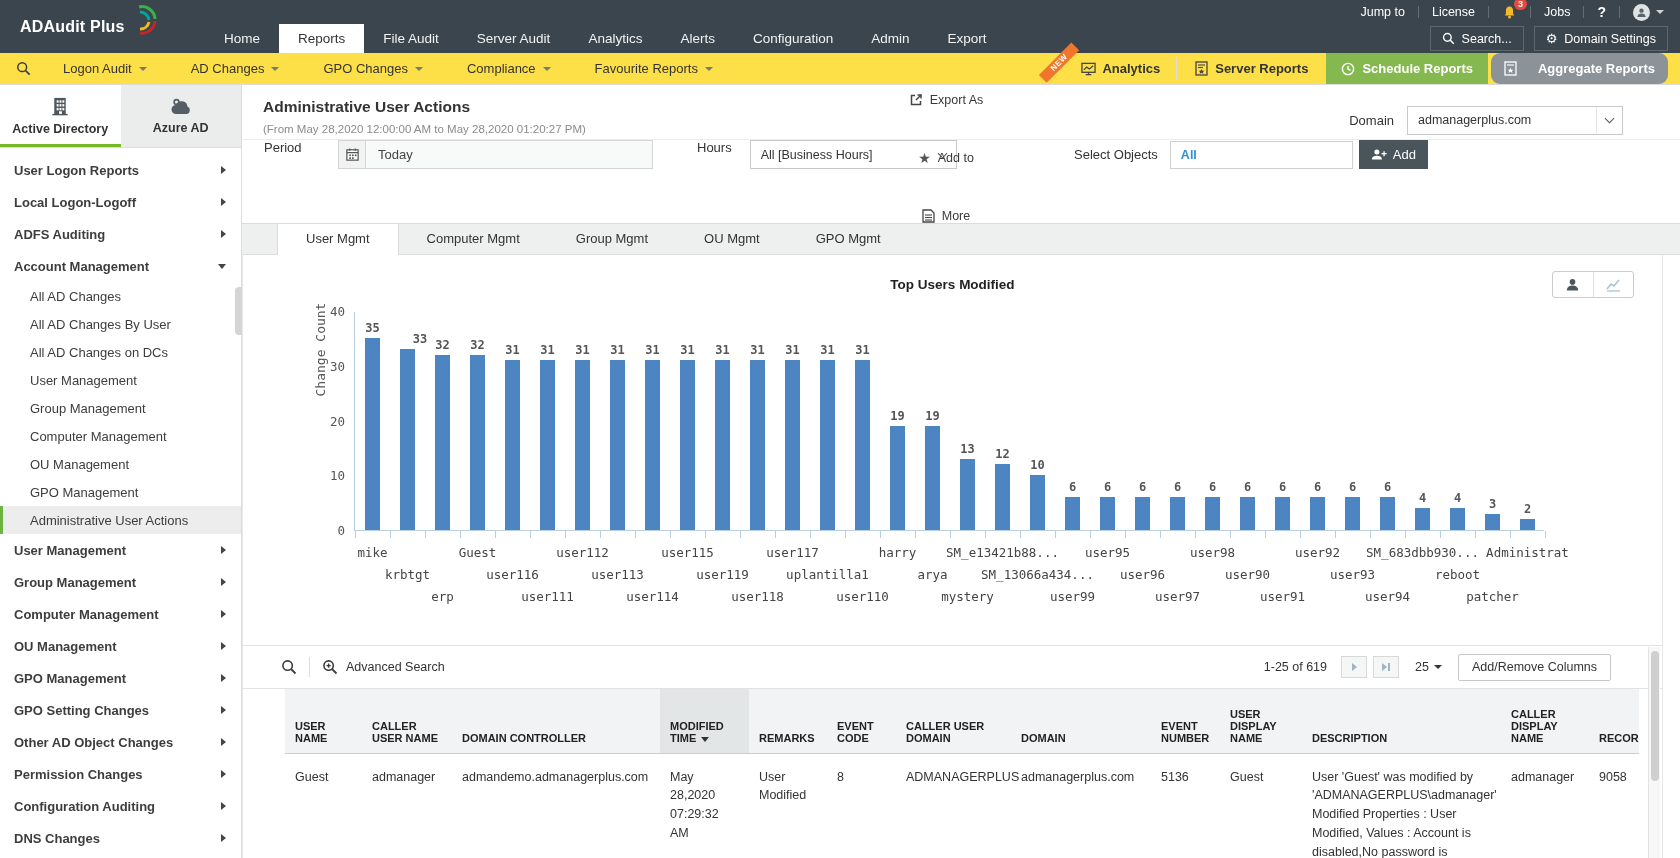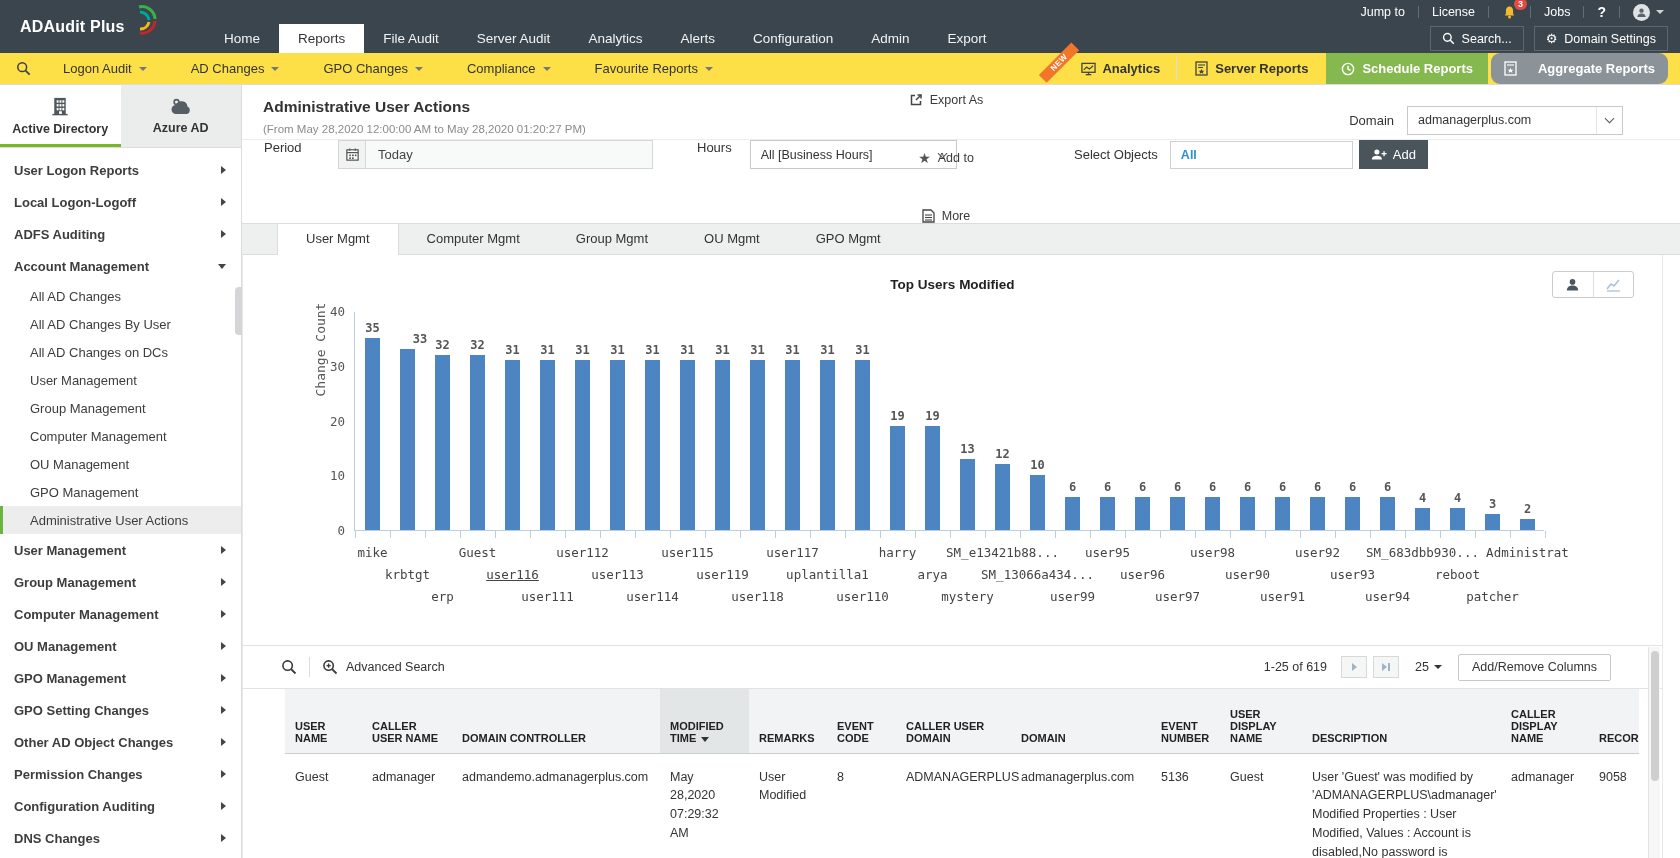--- a/index.html
+++ b/index.html
@@ -485,21 +485,21 @@
               <div class="bar-val" style="left: 65px; bottom: 184px;">33</div>
               <div class="x-label" style="left: 52.5px; top: 255px;">krbtgt</div>
               <div class="bar" style="left: 80px; height: 175px; background: rgb(76, 133, 194);"></div>
               <div class="bar-val" style="left: 87.5px; bottom: 178px;">32</div>
               <div class="x-label" style="left: 87.5px; top: 277px;">erp</div>
               <div class="bar" style="left: 115px; height: 175px; background: rgb(76, 133, 194);"></div>
               <div class="bar-val" style="left: 122.5px; bottom: 178px;">32</div>
               <div class="x-label" style="left: 122.5px; top: 233px;">Guest</div>
               <div class="bar" style="left: 150px; height: 170px; background: rgb(76, 133, 194);"></div>
               <div class="bar-val" style="left: 157.5px; bottom: 173px;">31</div>
-              <div class="x-label" style="left: 157.5px; top: 255px; text-decoration: underline;">user116</div>
+              <div class="x-label" style="left: 157.5px; top: 255px;">user116</div>
               <div class="bar" style="left: 185px; height: 170px; background: rgb(76, 133, 194);"></div>
               <div class="bar-val" style="left: 192.5px; bottom: 173px;">31</div>
               <div class="x-label" style="left: 192.5px; top: 277px;">user111</div>
               <div class="bar" style="left: 220px; height: 170px; background: rgb(76, 133, 194);"></div>
               <div class="bar-val" style="left: 227.5px; bottom: 173px;">31</div>
               <div class="x-label" style="left: 227.5px; top: 233px;">user112</div>
               <div class="bar" style="left: 255px; height: 170px; background: rgb(76, 133, 194);"></div>
               <div class="bar-val" style="left: 262.5px; bottom: 173px;">31</div>
               <div class="x-label" style="left: 262.5px; top: 255px;">user113</div>
               <div class="bar" style="left: 290px; height: 170px; background: rgb(76, 133, 194);"></div>

